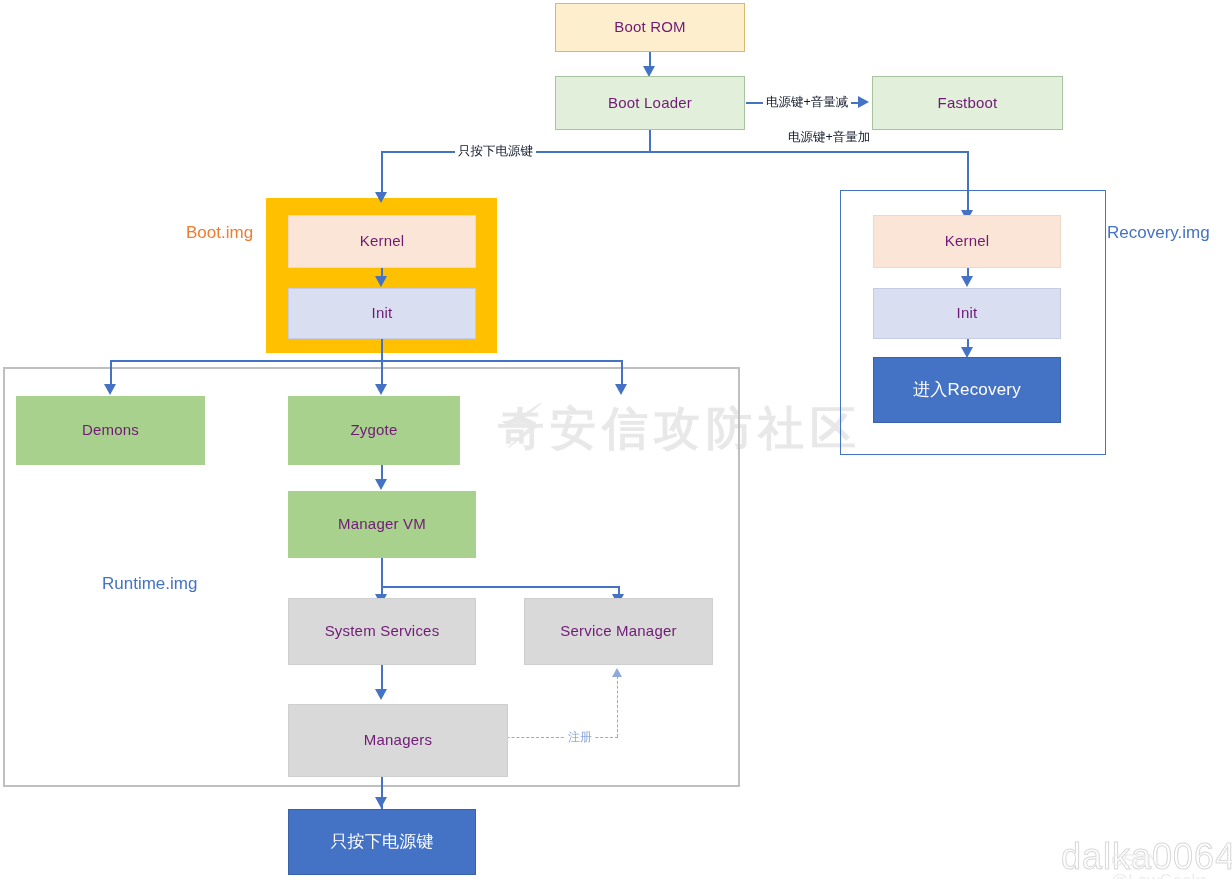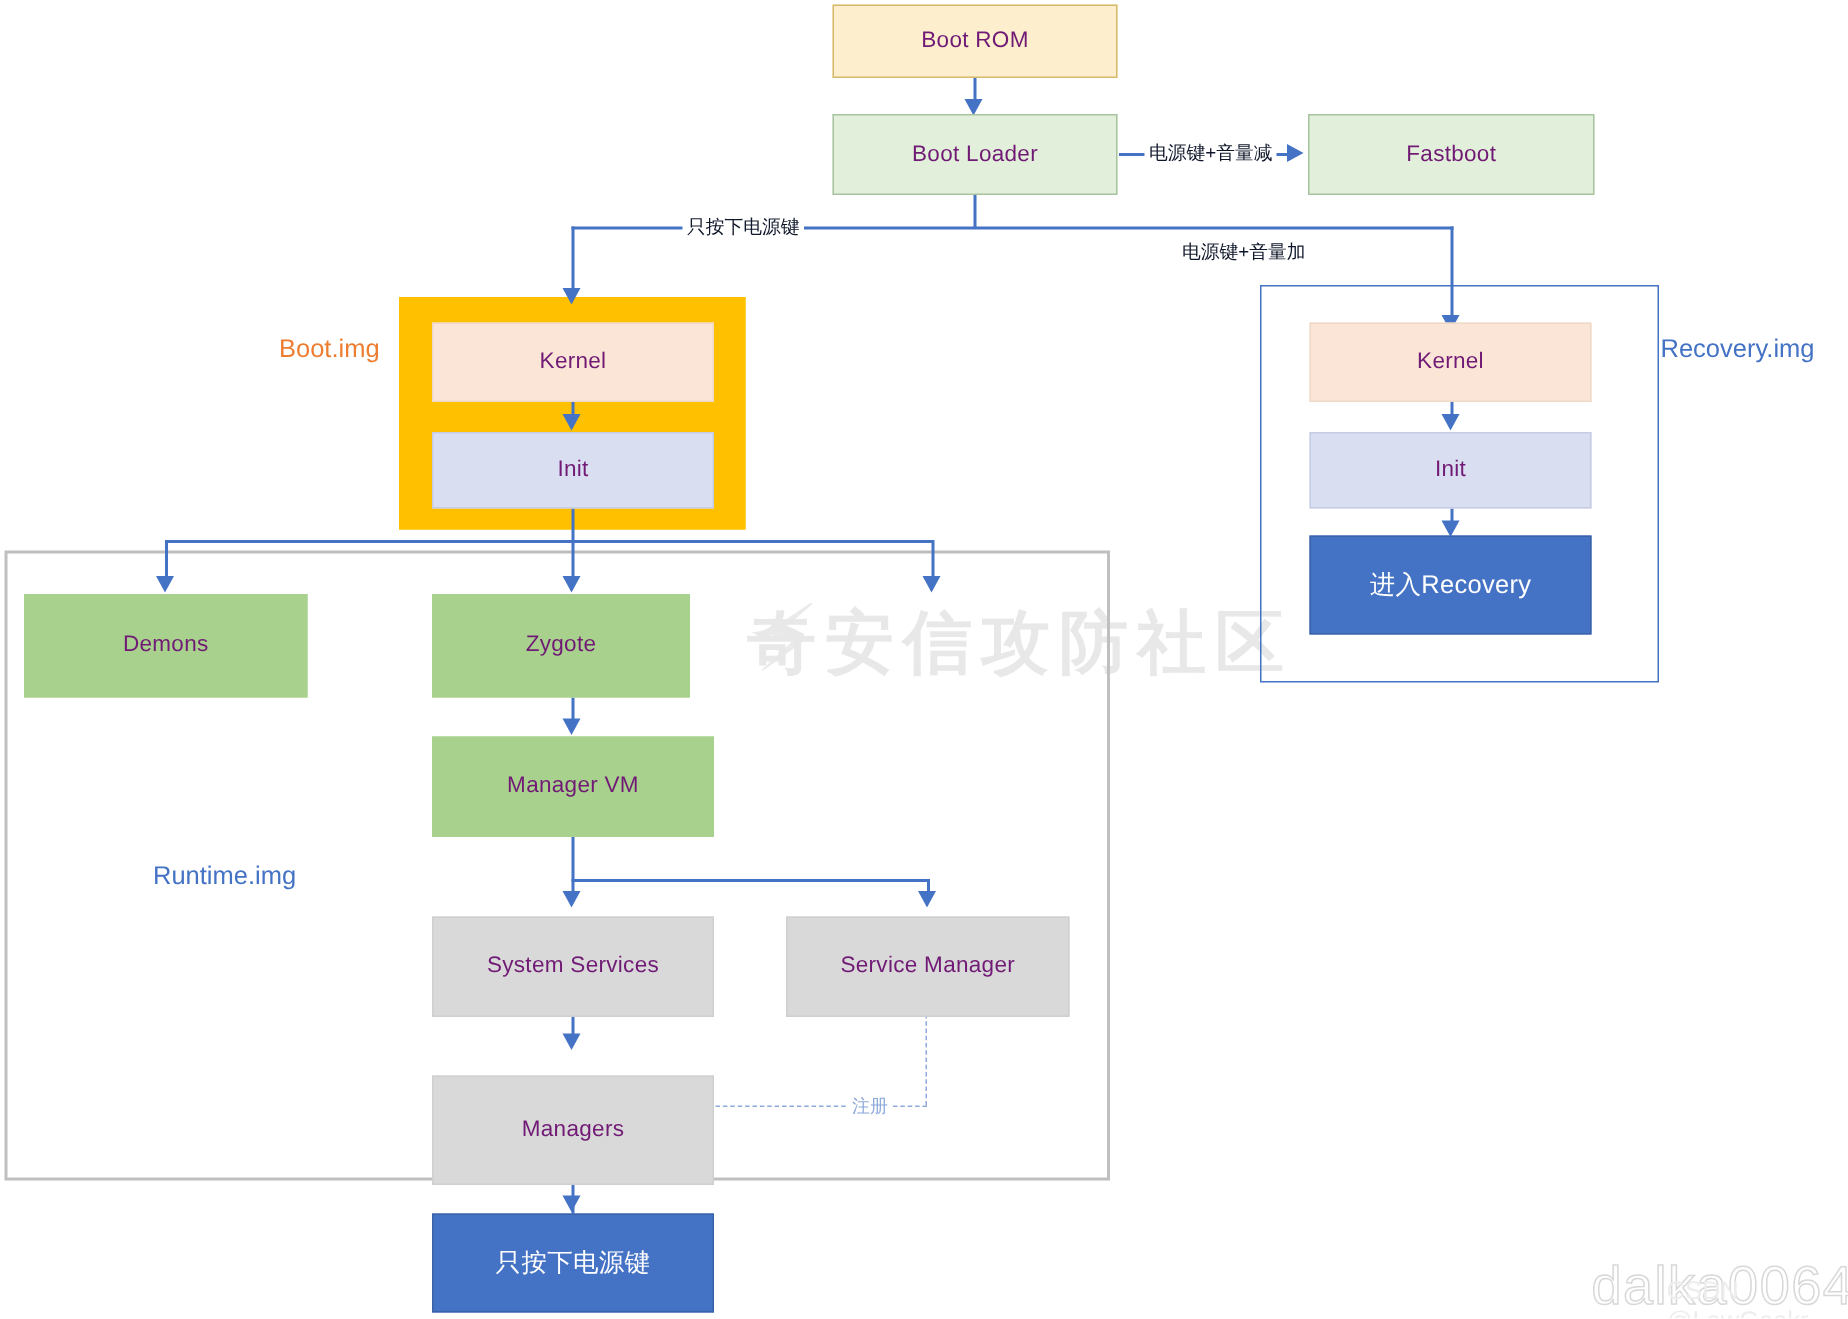--- a/index.html
+++ b/index.html
@@ -8,21 +8,21 @@
 
   
   .node{position:absolute;box-sizing:border-box;display:flex;align-items:center;
         justify-content:center;text-align:center;font-size:15px;color:#701a75;
         line-height:1.25;letter-spacing:.2px;}
   .node.bootrom{background:#FDEFCE;border:1px solid #D6B96B;}
   .node.green  {background:#E2EFDA;border:1px solid #A8C3A0;}
   .node.kernel {background:#FBE5D6;border:1px solid #EED9C8;}
   .node.init   {background:#D9DEF0;border:1px solid #C6CCE4;}
   .node.grass  {background:#A9D18E;border:1px solid #A9D18E;}
-  .node.gray   {background:#D9D9D9;border:1px solid #CFCFCF;margin-top:13px;}
+  .node.gray   {background:#D9D9D9;border:1px solid #CFCFCF;}
   .node.blue   {background:#4472C4;border:1px solid #3A62A8;color:#ffffff;font-size:17px;}
 
   
   .frame{position:absolute;box-sizing:border-box;}
   .frame.bootimg  {background:#FFC000;border:1px solid #FFC000;}
   .frame.recovery {background:transparent;border:1.5px solid #4472C4;}
   .frame.systemimg{background:transparent;border:2.5px solid #BFBFBF;}
 
   
   .lbl{position:absolute;font-size:17px;white-space:nowrap;}
@@ -84,21 +84,21 @@
   <div class="ln lnv" style="left:649px;top:130px;height:22px;"></div>
 
   <div class="ln lnh" style="left:381px;top:151px;width:588px;"></div>
 
   <div class="ln lnv" style="left:381px;top:151px;height:47px;"></div>
   <div class="arw down" style="left:375px;top:192px;"></div>
   <div class="edge-lbl" style="left:455px;top:143px;">只按下电源键</div>
 
   <div class="ln lnv" style="left:967px;top:151px;height:65px;"></div>
   <div class="arw down" style="left:961px;top:210px;"></div>
-  <div class="edge-lbl" style="left:785px;top:160px;text-align:center;">电源键+音量加</div>
+  <div class="edge-lbl" style="left:785px;top:129px;text-align:center;">电源键+音量加</div>
 
   <div class="ln lnv" style="left:381px;top:268px;height:13px;"></div>
   <div class="arw down" style="left:375px;top:276px;"></div>
 
   <div class="ln lnv" style="left:381px;top:339px;height:21px;"></div>
   <div class="ln lnh" style="left:110px;top:360px;width:512px;"></div>
   <div class="ln lnv" style="left:110px;top:360px;height:28px;"></div>
   <div class="arw down" style="left:104px;top:384px;"></div>
   <div class="ln lnv" style="left:381px;top:360px;height:28px;"></div>
   <div class="arw down" style="left:375px;top:384px;"></div>
@@ -152,17 +152,17 @@
 
   <div class="node grass" style="left:288px;top:396px;width:172px;height:69px;">Zygote</div>
 
 
   <div class="node grass" style="left:288px;top:491px;width:188px;height:67px;">Manager VM</div>
 
   <div class="node gray" style="left:288px;top:598px;width:188px;height:67px;">System Services</div>
 
   <div class="node gray" style="left:524px;top:598px;width:189px;height:67px;">Service Manager</div>
 
-  <div class="node gray" style="left:288px;top:704px;width:188px;height:73px;">Managers</div>
+  <div class="node gray" style="left:288px;top:704px;width:220px;height:73px;">Managers</div>
 
   <div class="node blue" style="left:288px;top:809px;width:188px;height:66px;">只按下电源键</div>
 
 </div>
 
 </body></html>

